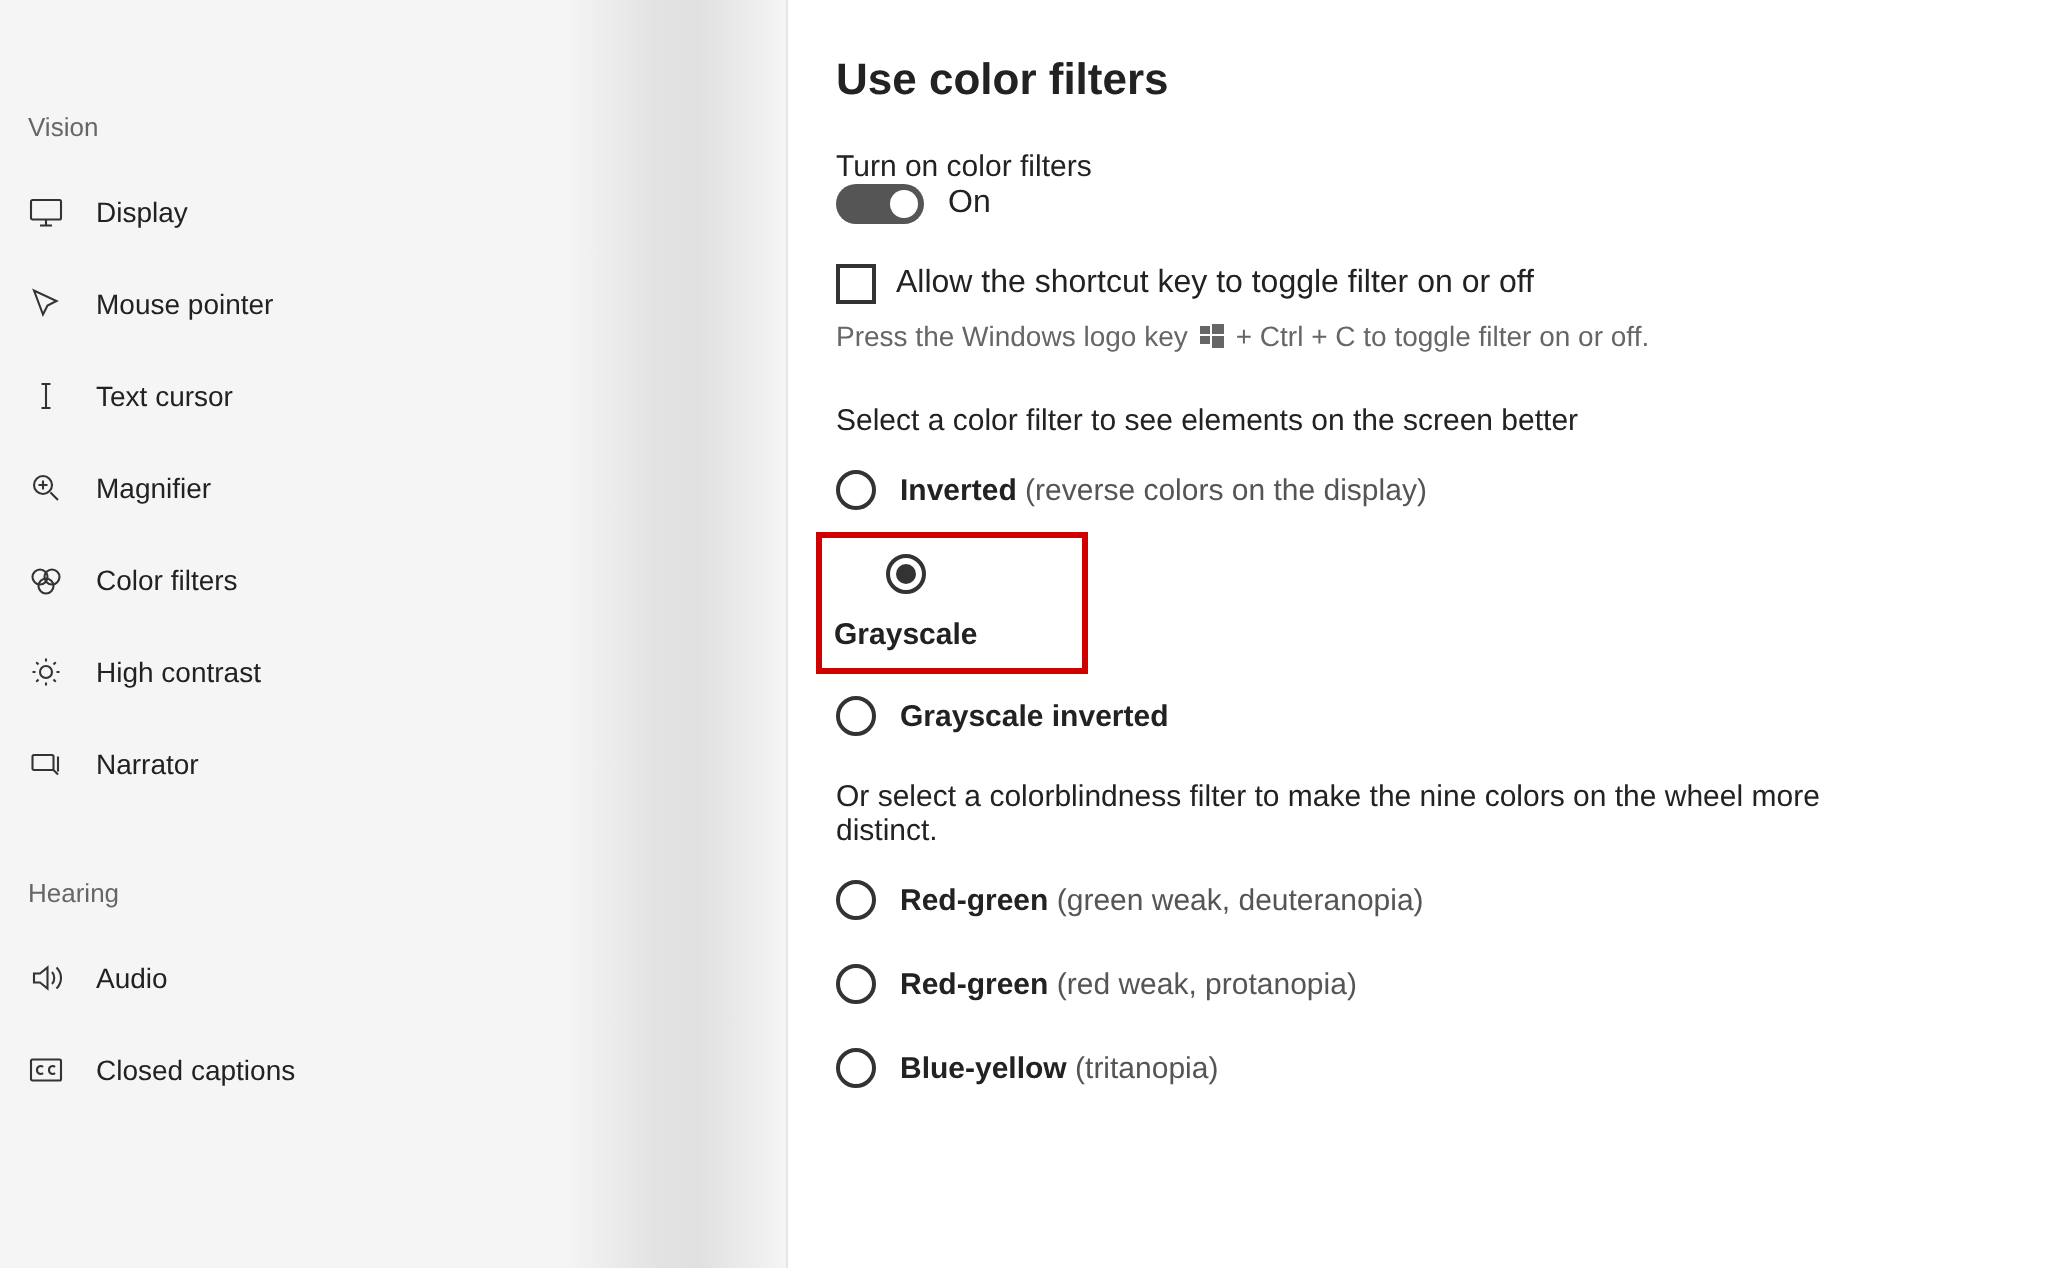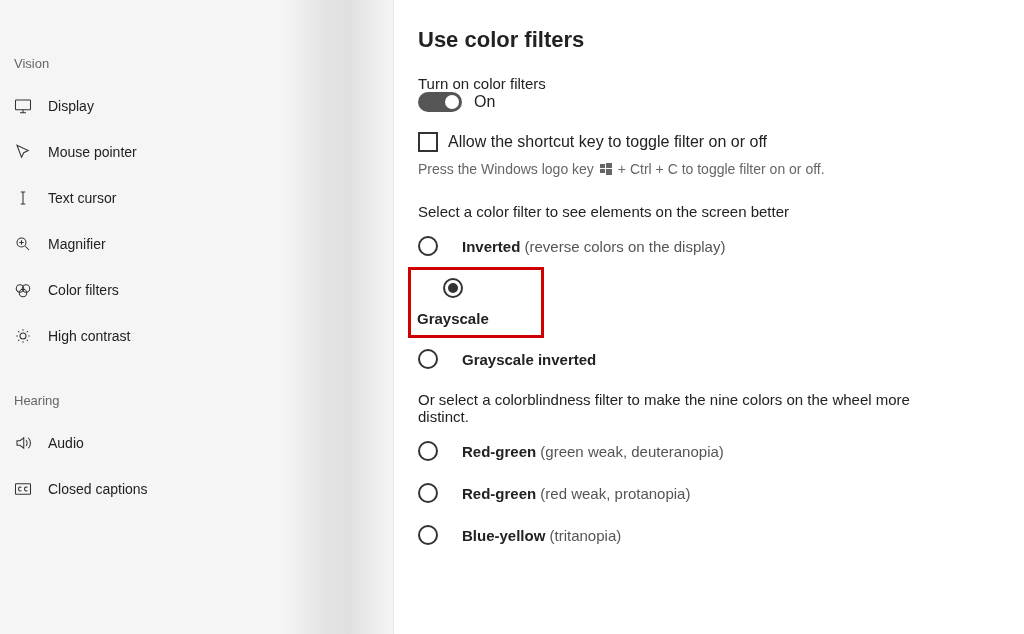--- a/index.html
+++ b/index.html
@@ -126,21 +126,21 @@
     .win-key svg { width: 12px; height: 12px; fill: #666; }
     .desc {
       font-size: 15px;
       color: #222;
       margin-bottom: 16px;
       max-width: 500px;
     }
     .radio-row {
       display: flex;
       align-items: center;
-      gap: 24px;
+      gap: 12px;
       margin-bottom: 22px;
     }
     .radio-row .highlighted {
       border: 3px solid #d00000;
       padding: 8px 52px 8px 6px;
       margin: -11px 0 -11px -10px;
     }
     .radio-outer {
       width: 20px;
       height: 20px;
@@ -222,20 +222,29 @@
   <div class="nav-item">
     <span class="nav-icon">
       <svg viewBox="0 0 24 24">
           <circle cx="12" cy="12" r="4"></circle>
           <path d="M12 3v2M12 19v2M3 12h2M19 12h2M5.5 5.5l1.5 1.5M17 17l1.5 1.5M5.5 18.5L7 17M17 7l1.5-1.5"></path>
         </svg>
     </span>
     <span>High contrast</span>
   </div>
 
+  <div class="nav-item">
+    <span class="nav-icon">
+      <svg viewBox="0 0 24 24">
+          <rect x="3" y="6" width="14" height="10" rx="1"></rect>
+          <path d="M20 7v10M17 16l3 3"></path>
+        </svg>
+    </span>
+    <span>Narrator</span>
+  </div>
 
   <div class="section-gap"></div>
   <div class="section-header">Hearing</div>
 
   <div class="nav-item">
     <span class="nav-icon">
       <svg viewBox="0 0 24 24">
           <path d="M4 9v6h4l5 4V5L8 9H4z"></path>
           <path d="M16 8c2 2 2 6 0 8M19 5c4 4 4 10 0 14"></path>
         </svg>

